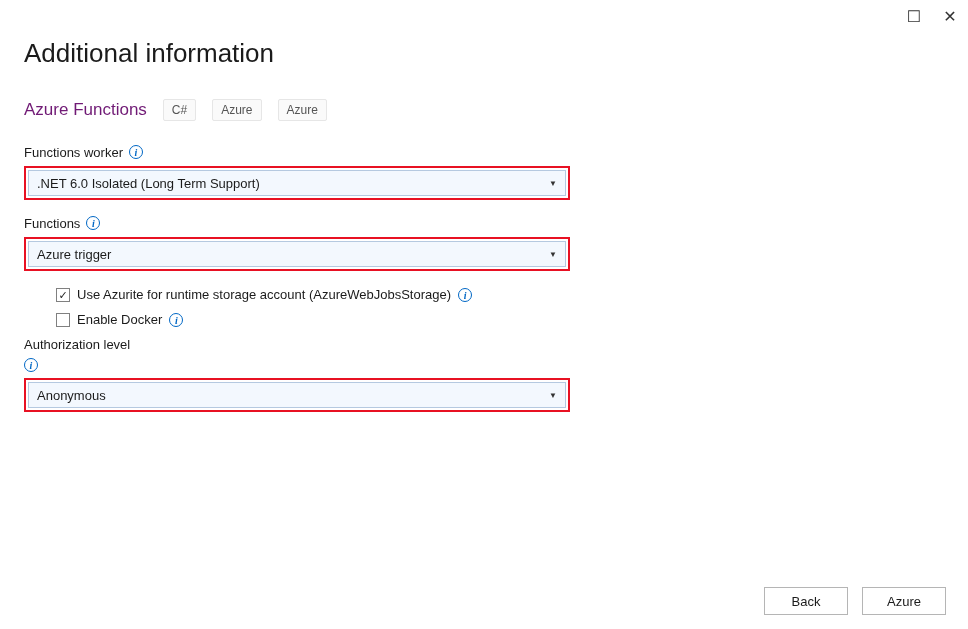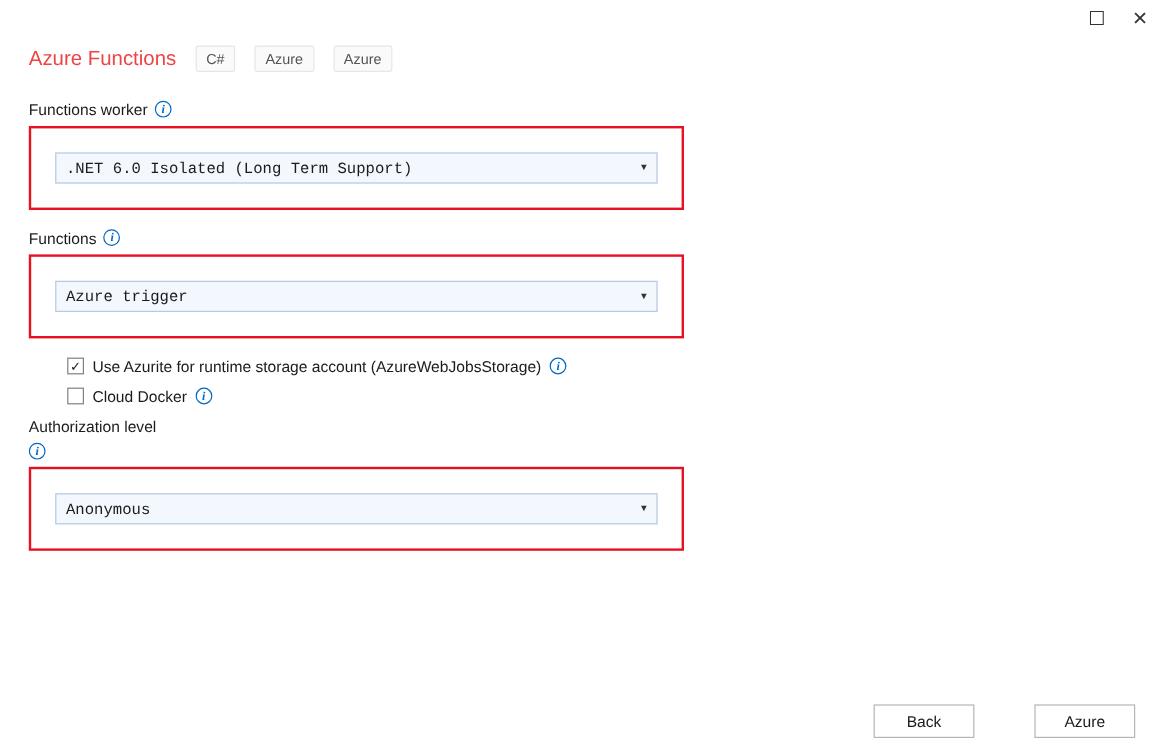--- a/index.html
+++ b/index.html
@@ -38,21 +38,21 @@
     }
     .subtitle-row {
       display: flex;
       align-items: center;
       gap: 16px;
       margin-bottom: 24px;
     }
     .subtitle {
       font-size: 17px;
       font-weight: 400;
-      color: #ef4444;
+      color: #701a75;
     }
     .tag {
       font-size: 12px;
       color: #555;
       padding: 3px 8px;
       border: 1px solid #e6e6e6;
       border-radius: 2px;
       background: #fafafa;
     }
     .field-label {
@@ -73,44 +73,43 @@
       border-radius: 50%;
       color: #0067c5;
       font-size: 10px;
       font-weight: bold;
       font-style: italic;
       font-family: Georgia, serif;
       cursor: pointer;
     }
     .dropdown-wrap {
       border: 2px solid #e81123;
-      padding: 20px;
+      padding: 2px;
       width: 546px;
       margin-bottom: 16px;
-      font-family: Liberation Mono, monospace;
     }
     .dropdown {
       width: 100%;
       height: 26px;
       border: 1px solid #b5c9e0;
       background: #f3f8fe;
       display: flex;
       align-items: center;
       justify-content: space-between;
       padding: 0 8px;
       font-size: 13px;
       cursor: pointer;
     }
     .dropdown .caret {
       font-size: 8px;
       color: #333;
     }
     .checkbox-row {
       display: flex;
-      align-items: flex-start;
+      align-items: flex-end;
       gap: 7px;
       font-size: 13px;
       margin-bottom: 10px;
       padding-left: 32px;
     }
     .checkbox {
       width: 14px;
       height: 14px;
       border: 1px solid #808080;
       background: #fff;
@@ -134,33 +133,33 @@
       min-width: 84px;
       height: 28px;
       border: 1px solid #b5b5b5;
       background: #ffffff;
       font-size: 13px;
       color: #1b1b1b;
       display: flex;
       align-items: center;
       justify-content: center;
       cursor: pointer;
-      margin-left: 36px;
     }
   </style>
 </head>
 <body>
 
 <div class="window-controls">
   <div class="win-ctrl">☐</div>
   <div class="win-ctrl">✕</div>
 </div>
 
 <div class="content">
 
+  <h1 class="title">Additional information</h1>
 
   <div class="subtitle-row">
     <span class="subtitle">Azure Functions</span>
     <span class="tag">C#</span>
     <span class="tag">Azure</span>
     <span class="tag">Azure</span>
   </div>
 
   <div class="field-label">
     <span>Functions worker</span>
@@ -185,21 +184,21 @@
   </div>
 
   <div class="checkbox-row">
     <span class="checkbox checked"></span>
     <span>Use Azurite for runtime storage account (AzureWebJobsStorage)</span>
     <span class="info-icon">i</span>
   </div>
 
   <div class="checkbox-row">
     <span class="checkbox"></span>
-    <span>Cloud Docker</span>
+    <span>Enable Docker</span>
     <span class="info-icon">i</span>
   </div>
 
   <div class="field-label section-gap">
     <span>Authorization level</span>
     <span class="info-icon">i</span>
   </div>
   <div class="dropdown-wrap">
     <div class="dropdown">
       <span>Anonymous</span>

